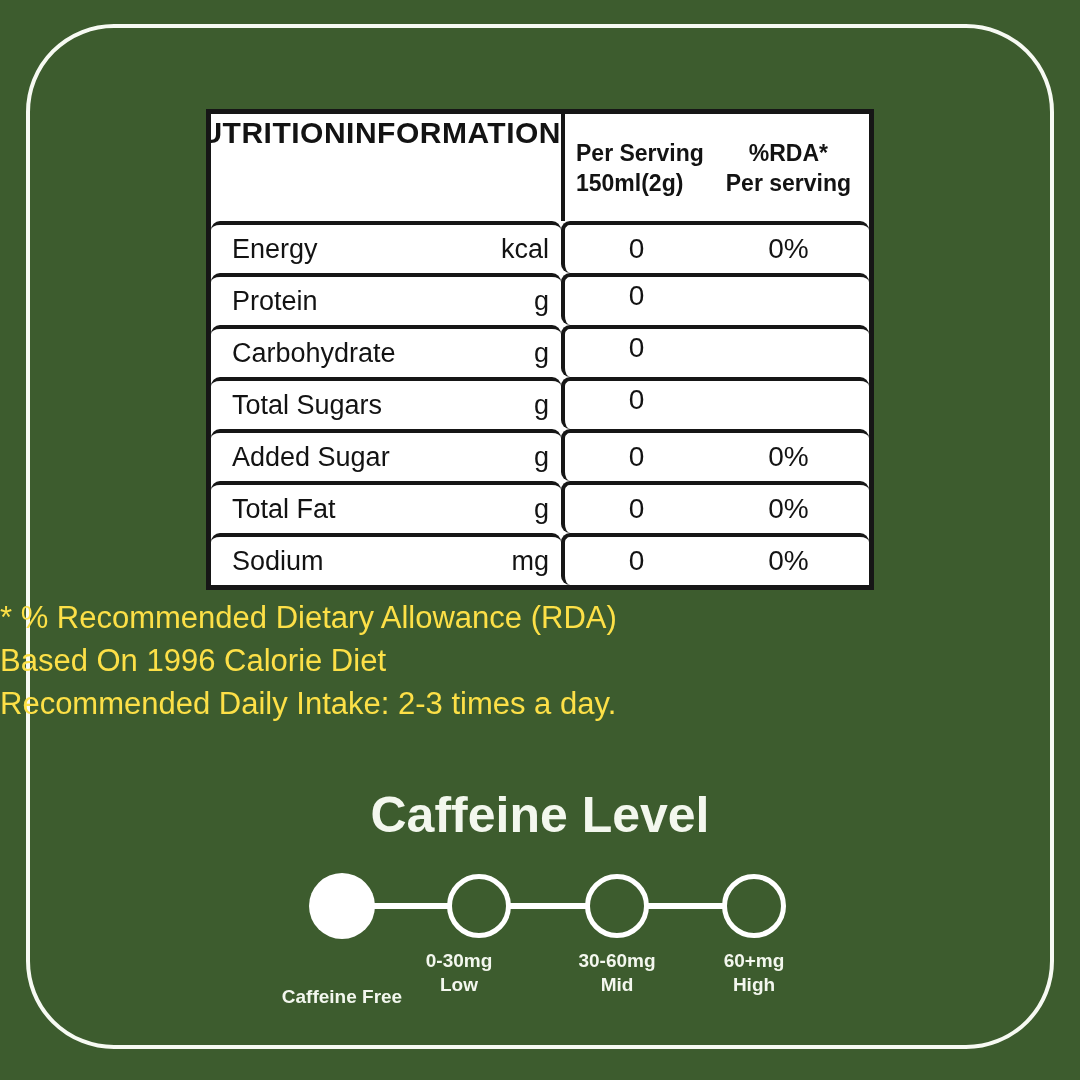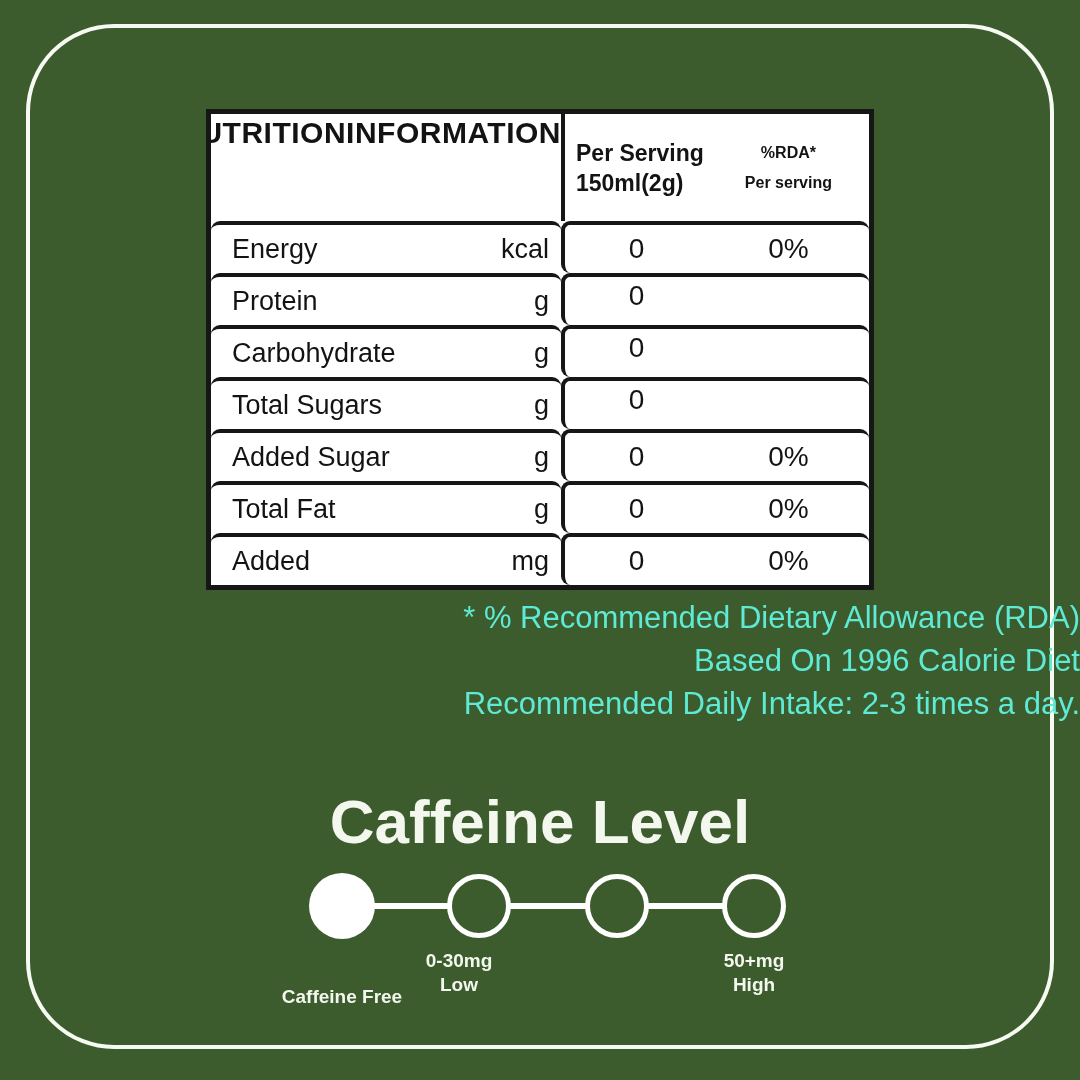--- a/index.html
+++ b/index.html
@@ -47,51 +47,51 @@
     letter-spacing: 0.5px;
   }
   .head-right { display: flex; align-items: center; }
   .hcol-serving {
     width: 47%; box-sizing: border-box; padding-left: 11px;
     font-weight: bold; font-size: 23px; line-height: 30px;
     text-align: left;
   }
   .hcol-rda {
     width: 53%; box-sizing: border-box;
-    font-weight: bold; font-size: 16px; line-height: 30px;
+    font-weight: bold; font-size: 23px; line-height: 30px;
     text-align: center;
   }
 
   .lcell {
     display: flex; align-items: center; justify-content: space-between;
     padding: 0 12px 0 21px;
     font-size: 27px;
   }
   .vcell { display: flex; align-items: center; font-size: 28px; }
   .vcell .val  { width: 47%; text-align: center; }
   .vcell .rda  { width: 53%; text-align: center; }
   .vcell.vtop { align-items: flex-start; }
   .vcell.vtop .val { padding-top: 3px; }
 
   
   .footnote {
     position: absolute;
     left: 0; top: 596px; width: 1080px;
-    text-align: right;
-    color: #5eead4;
+    text-align: left;
+    color: #fde047;
     font-size: 31px; line-height: 43px;
   }
 
   
   .caf-title {
     position: absolute;
     left: 0; top: 786px; width: 1080px;
     text-align: center;
     color: #f3f7ee;
-    font-weight: bold; font-size: 62px;
+    font-weight: bold; font-size: 50px;
   }
   .meter { position: absolute; left: 0; top: 873px; width: 1080px; height: 135px; }
   .meter .track {
     position: absolute; left: 342px; top: 30px;
     width: 412px; height: 6px; background: #ffffff; border-radius: 3px;
   }
   .dot {
     position: absolute; top: 0;
     border-radius: 50%;
     box-sizing: border-box;
@@ -180,21 +180,21 @@
     <div class="cell rt lcell">
       <span>Total Fat</span>
       <span>g</span>
     </div>
     <div class="cell rt rcol vcell">
       <span class="val">0</span>
       <span class="rda">0%</span>
     </div>
 
     <div class="cell rt lcell">
-      <span>Added</span>
+      <span>Sodium</span>
       <span>mg</span>
     </div>
     <div class="cell rt rcol vcell">
       <span class="val">0</span>
       <span class="rda">0%</span>
     </div>
   </div>
 
   <div class="footnote">
     <div>* % Recommended Dietary Allowance (RDA)</div>
@@ -213,18 +213,22 @@
     <div class="dot hollow" style="left:722px;"></div>
 
     <div class="dot-label" style="left:257px;margin-top:36px;">
       <div>Caffeine Free</div>
       <div></div>
     </div>
     <div class="dot-label" style="left:374px;">
       <div>0-30mg</div>
       <div>Low</div>
     </div>
+    <div class="dot-label" style="left:532px;">
+      <div>30-60mg</div>
+      <div>Mid</div>
+    </div>
     <div class="dot-label" style="left:669px;">
-      <div>50+mg</div>
+      <div>60+mg</div>
       <div>High</div>
     </div>
   </div>
 </div>
 
 </body></html>

